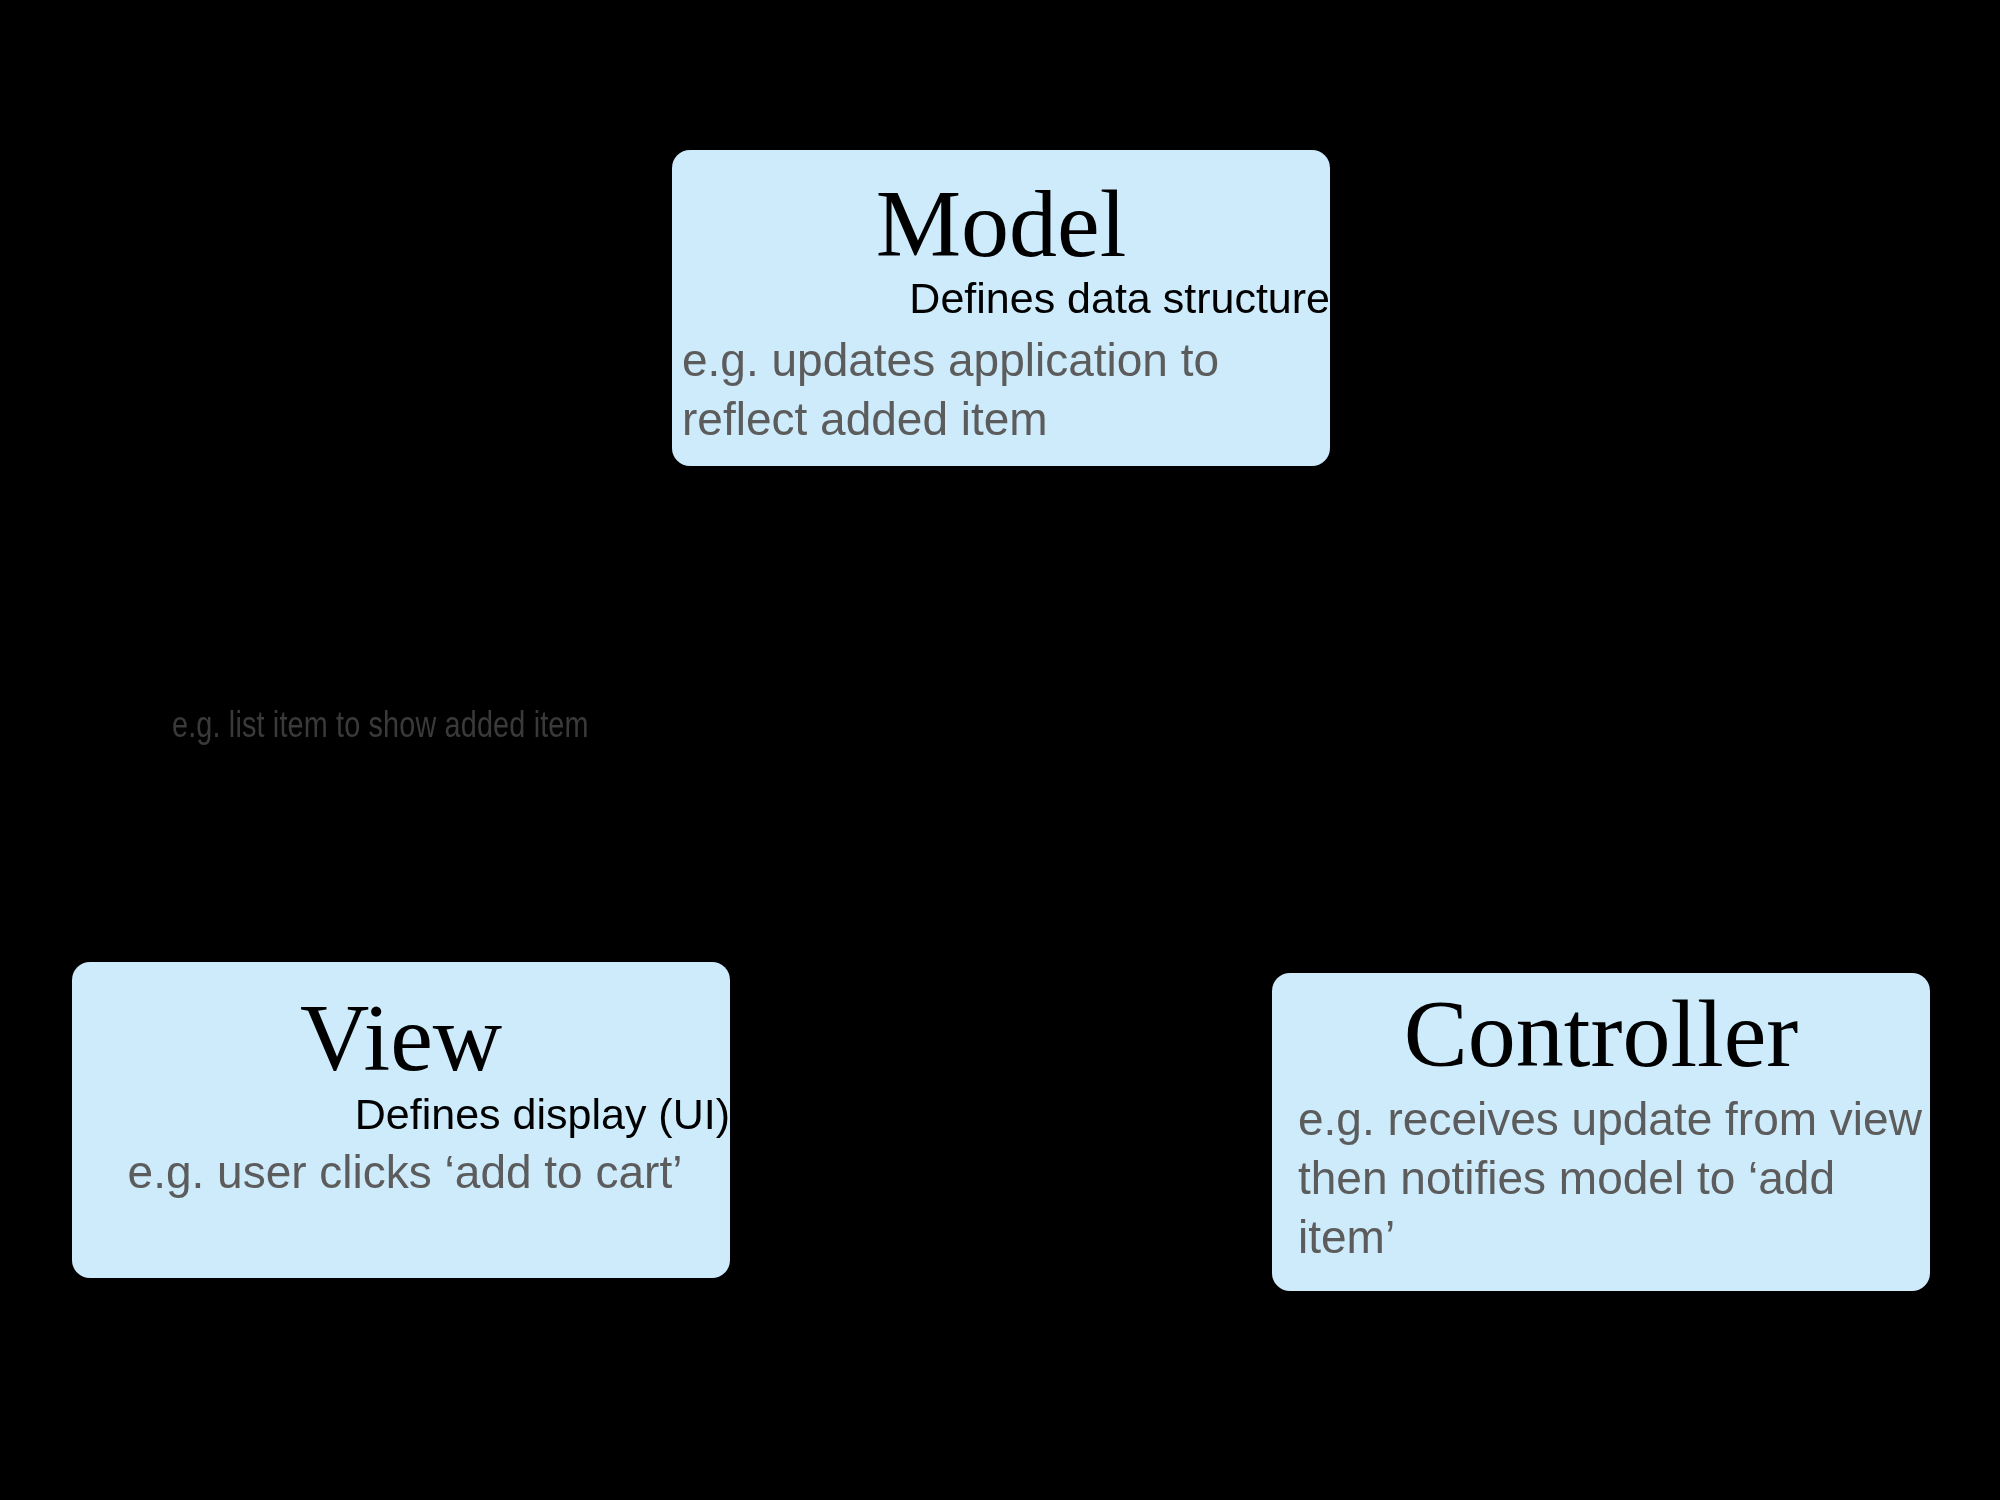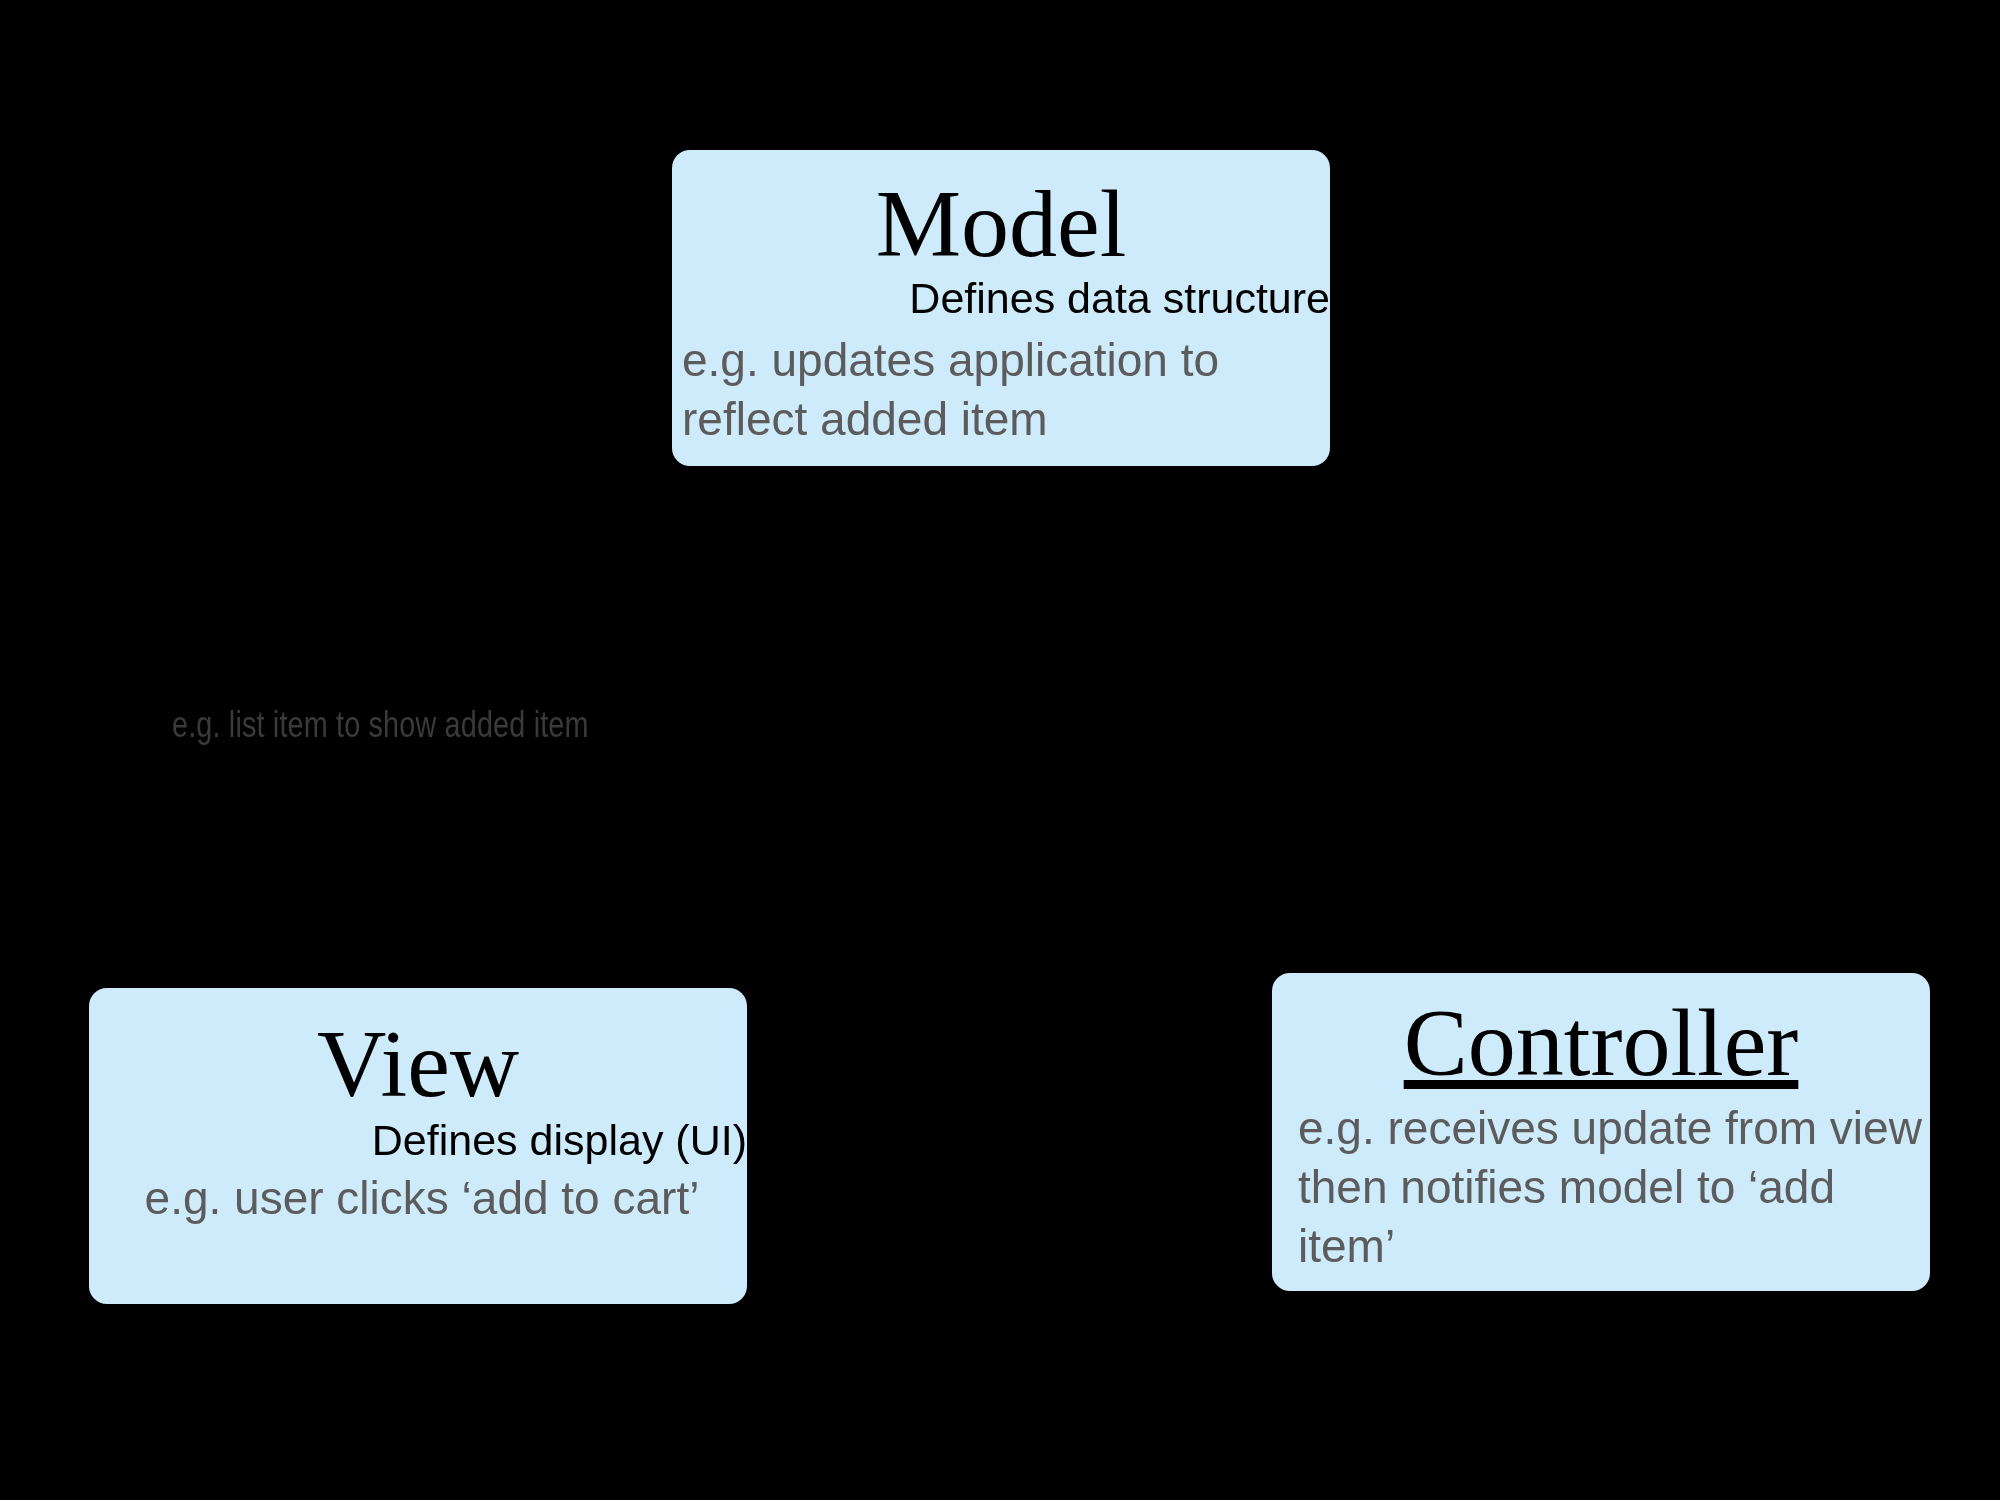--- a/index.html
+++ b/index.html
@@ -68,24 +68,23 @@
   #node-model .node-detail {
     font-size: 46px;
     margin-top: 10px;
     padding-left: 10px;
     padding-right: 10px;
   }
 
   
   #node-view {
     left: 72px;
-    top: 988px;
+    top: 962px;
     width: 658px;
     height: 316px;
-    margin-left: 17px;
   }
   #node-view .node-title {
     font-size: 96px;
     margin-top: 28px;
   }
   #node-view .node-subtitle {
     font-size: 43px;
     margin-top: 6px;
   }
   #node-view .node-detail {
@@ -97,22 +96,21 @@
 
   
   #node-controller {
     left: 1272px;
     top: 973px;
     width: 658px;
     height: 318px;
   }
   #node-controller .node-title {
     font-size: 96px;
-    margin-top: 22px;
-    text-decoration: underline;
+    margin-top: 13px;
   }
   #node-controller .node-subtitle {
     font-size: 43px;
     margin-top: 2px;
   }
   #node-controller .node-detail {
     font-size: 46px;
     margin-top: 8px;
     padding-left: 26px;
     padding-right: 8px;

